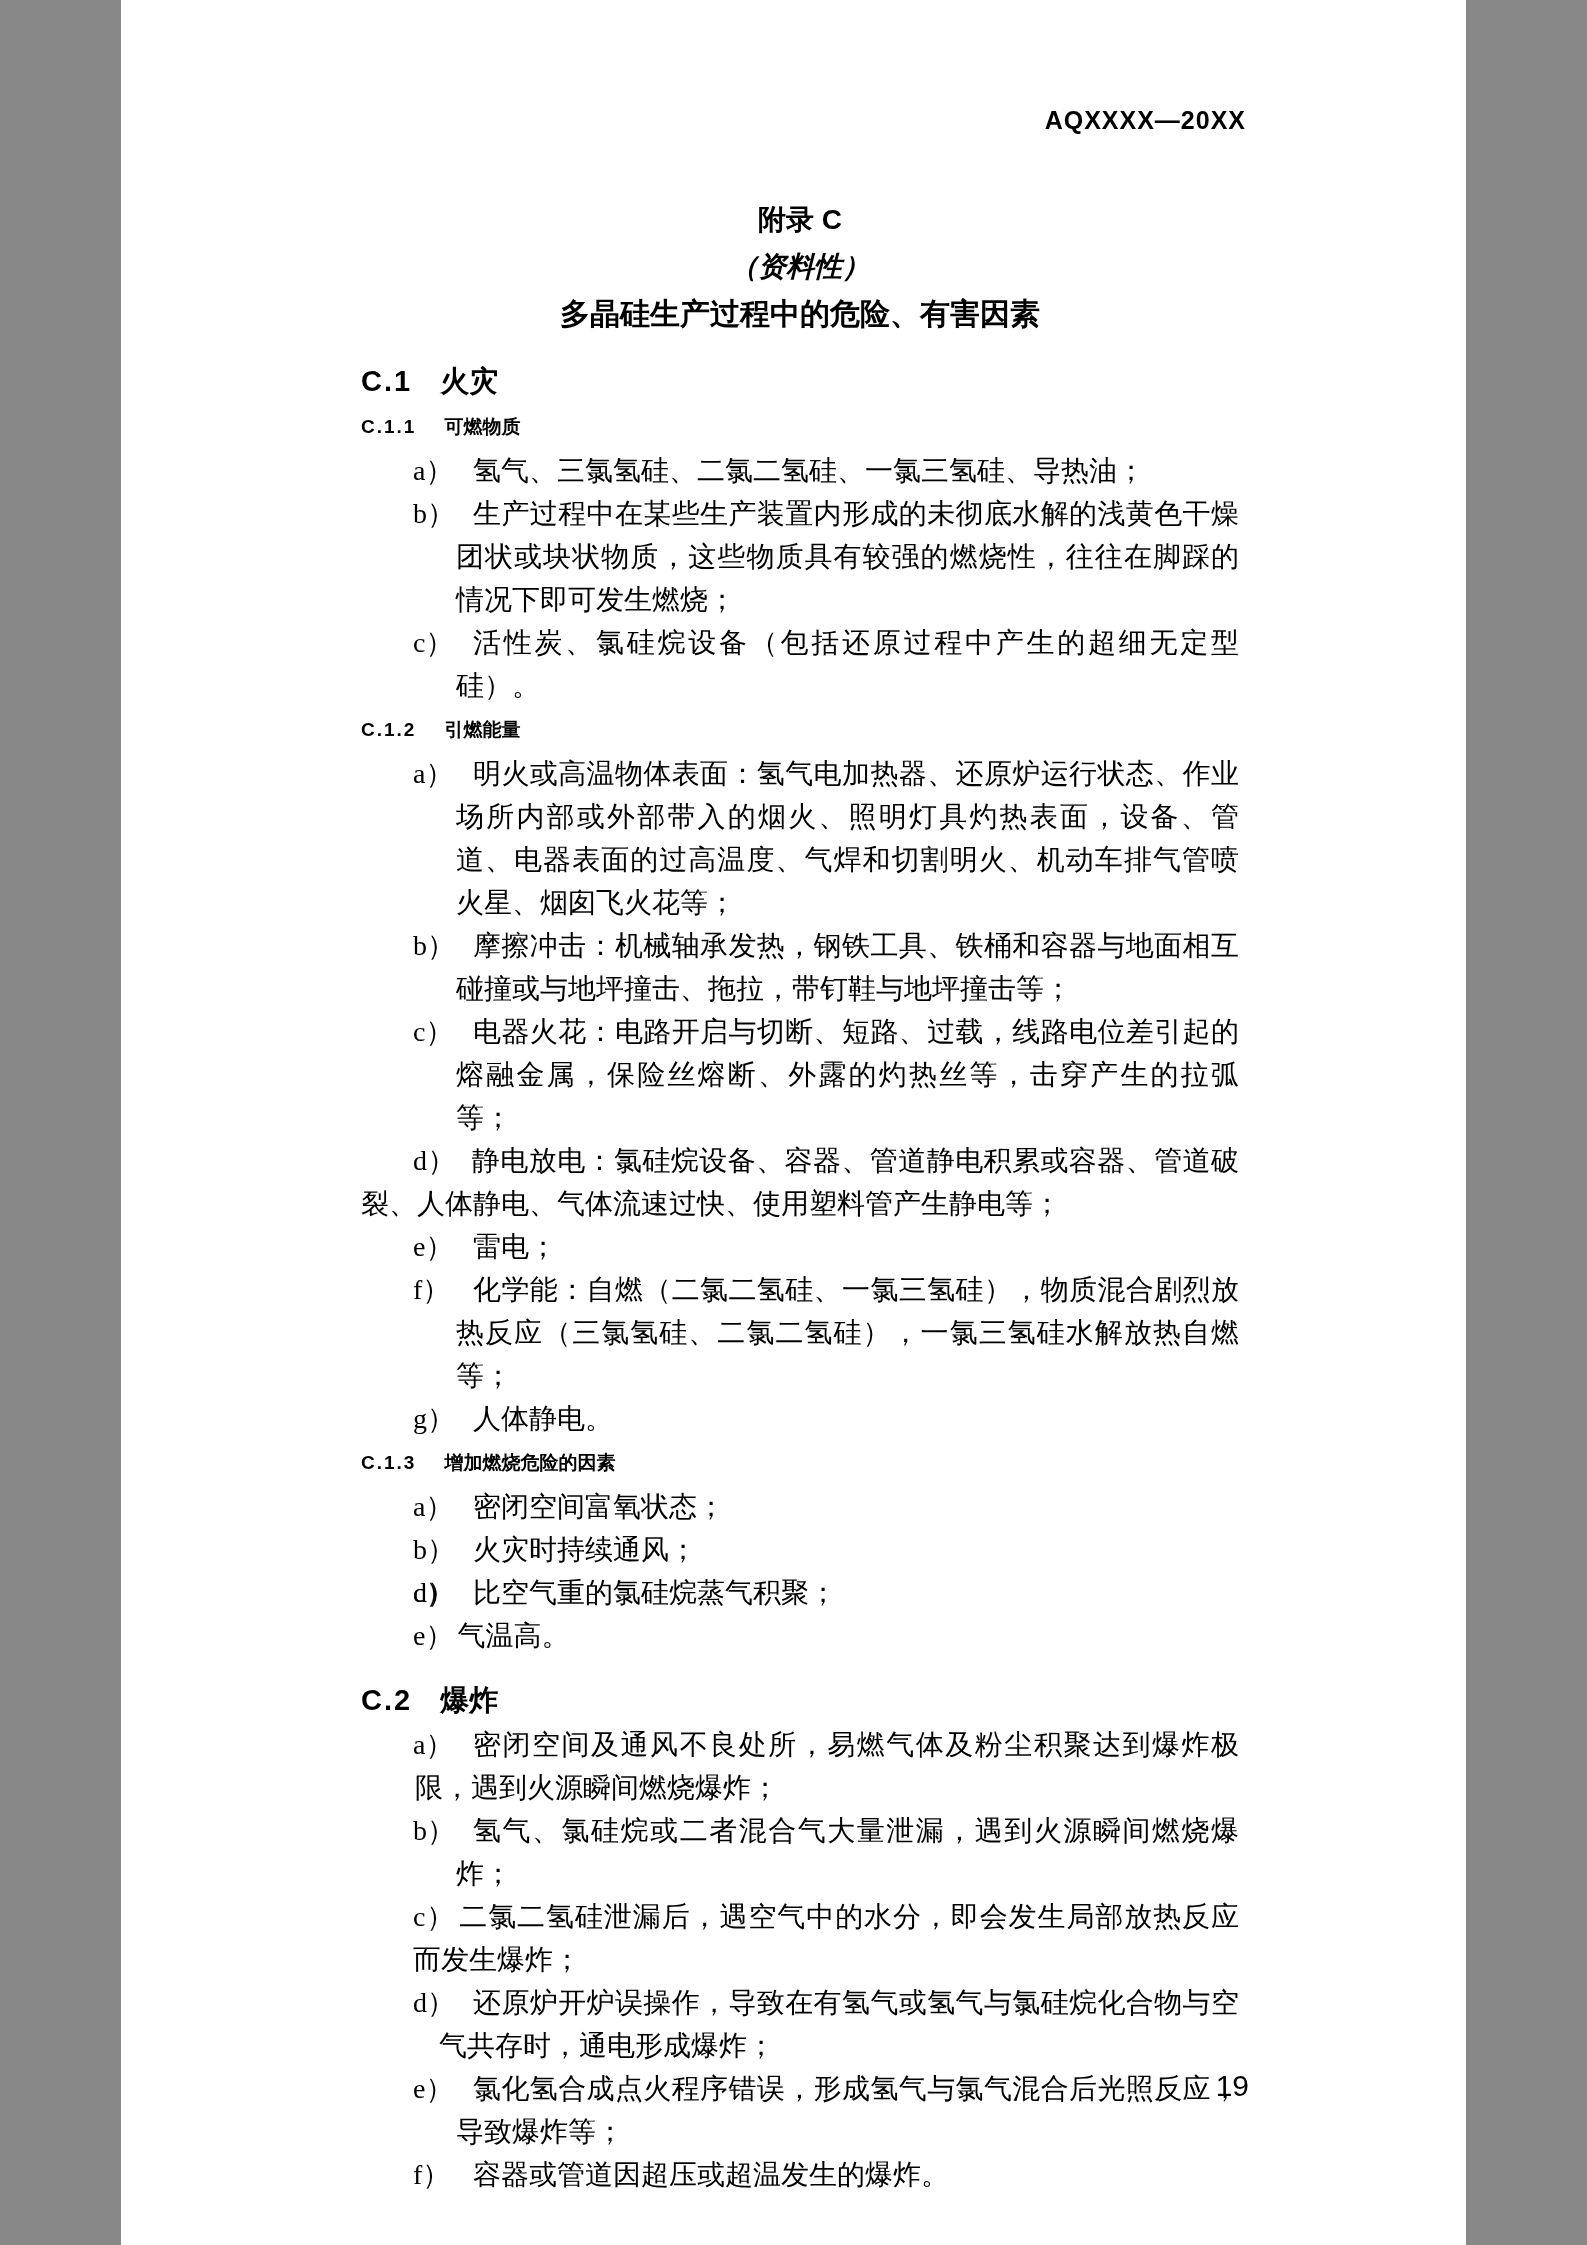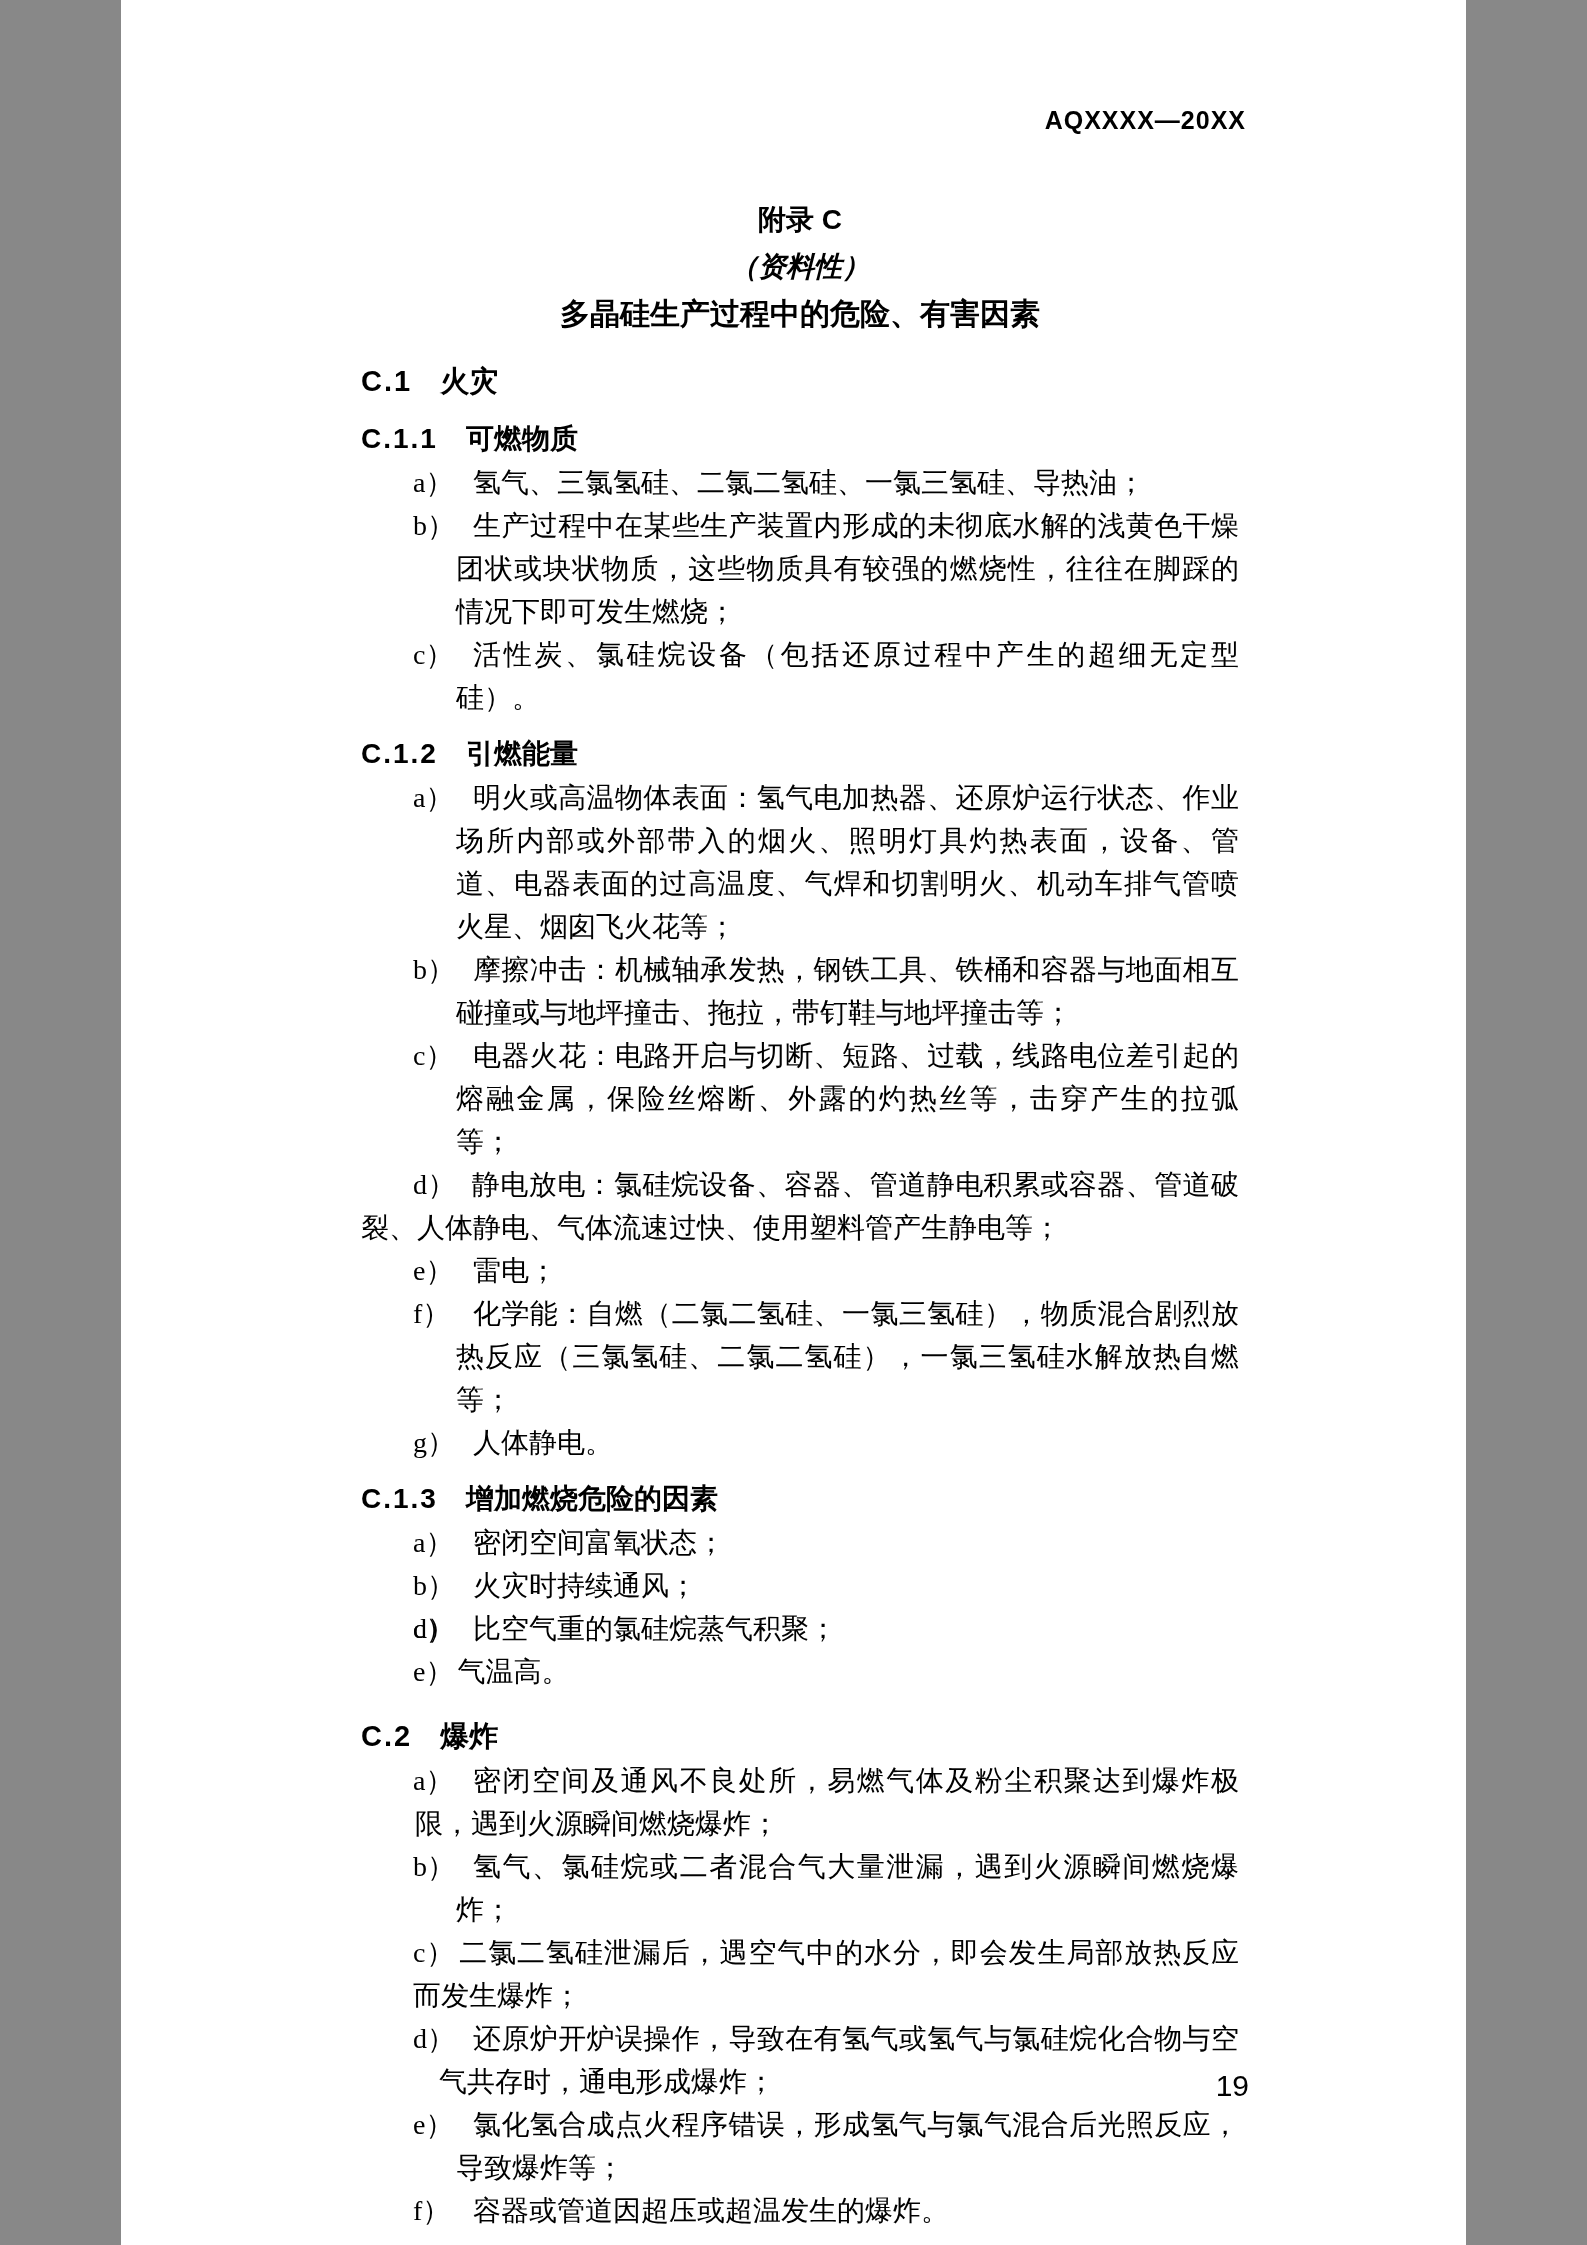--- a/index.html
+++ b/index.html
@@ -30,21 +30,21 @@
     font-weight:bold;
   }
   .title-appendix { font-size:28px; line-height:47px; }
   .title-note     { font-size:28px; line-height:47px;font-style:italic; }
   .title-sub      { font-size:30px; line-height:48px; }
   .h1, .h2 {
     font-family:"Liberation Sans","DejaVu Sans",sans-serif;
     font-weight:bold;
   }
   .h1 { font-size:29px; line-height:46px; margin-top:20px; }
-  .h2 { font-size:28px; line-height:45px; margin-top:12px; }
+  .h2 { font-size:19px; line-height:45px; }
   .h-num { margin-right:28px; letter-spacing:2px; }
   .para {
     margin:36px 0 10px 0;
     text-indent:56px;
     text-align:justify;
   }
   
   .li {
     position:relative;
     padding-left:95px;

